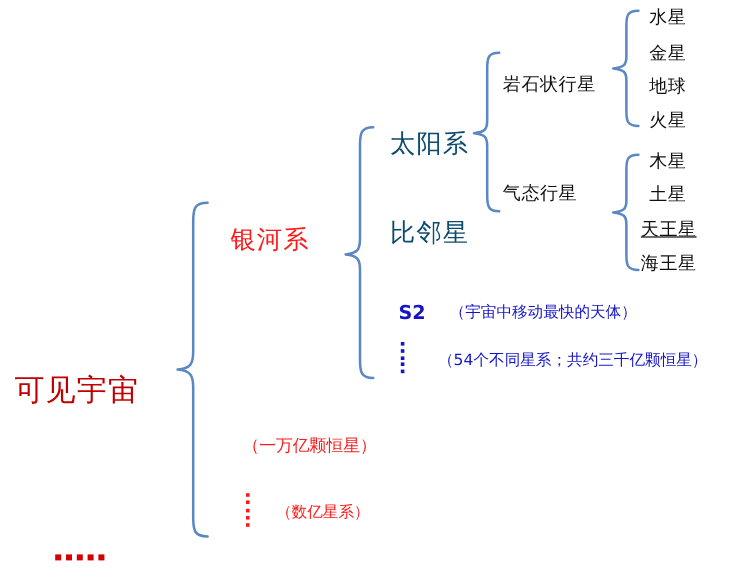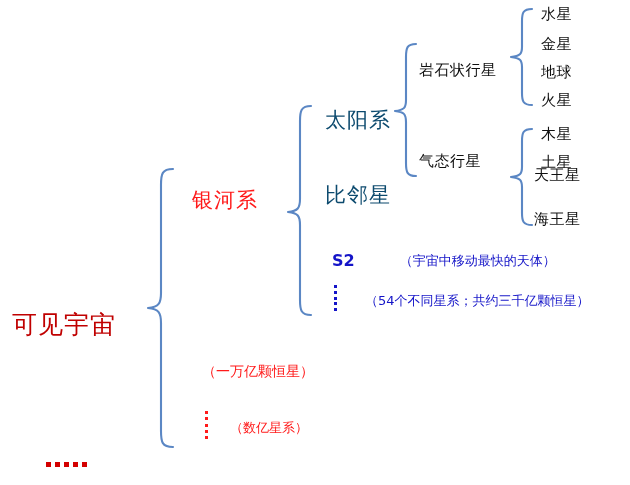--- a/index.html
+++ b/index.html
@@ -70,23 +70,22 @@
   .t-red-mid {
     color: #FF1A1A;
     font-family: "DejaVu Sans", "Liberation Sans", sans-serif;
     font-size: 14px;
   }
 
   
   .row {
     position: absolute;
     display: flex;
-    align-items: center;
+    align-items: flex-start;
     white-space: nowrap;
-    gap: 25px;
   }
   .row > span { white-space: nowrap; }
 
   
   .brace {
     position: absolute;
     pointer-events: none;
   }
   .brace svg { display: block; overflow: visible; }
   .brace path {
@@ -208,16 +207,16 @@
     </svg>
   </div>
 
   <div class="node t-black" style="left:541px; top:7px;">水星</div>
   <div class="node t-black" style="left:541px; top:37px;">金星</div>
   <div class="node t-black" style="left:541px; top:65px;">地球</div>
   <div class="node t-black" style="left:541px; top:93px;">火星</div>
 
   <div class="node t-black" style="left:541px; top:127px;">木星</div>
   <div class="node t-black" style="left:541px; top:155px;">土星</div>
-  <div class="node t-black" style="left:534px; top:168px;">天王星</div>
+  <div class="node t-black" style="left:534px; top:184px;text-decoration:underline;">天王星</div>
   <div class="node t-black" style="left:534px; top:212px;">海王星</div>
 
 </div>
 
 </body></html>

